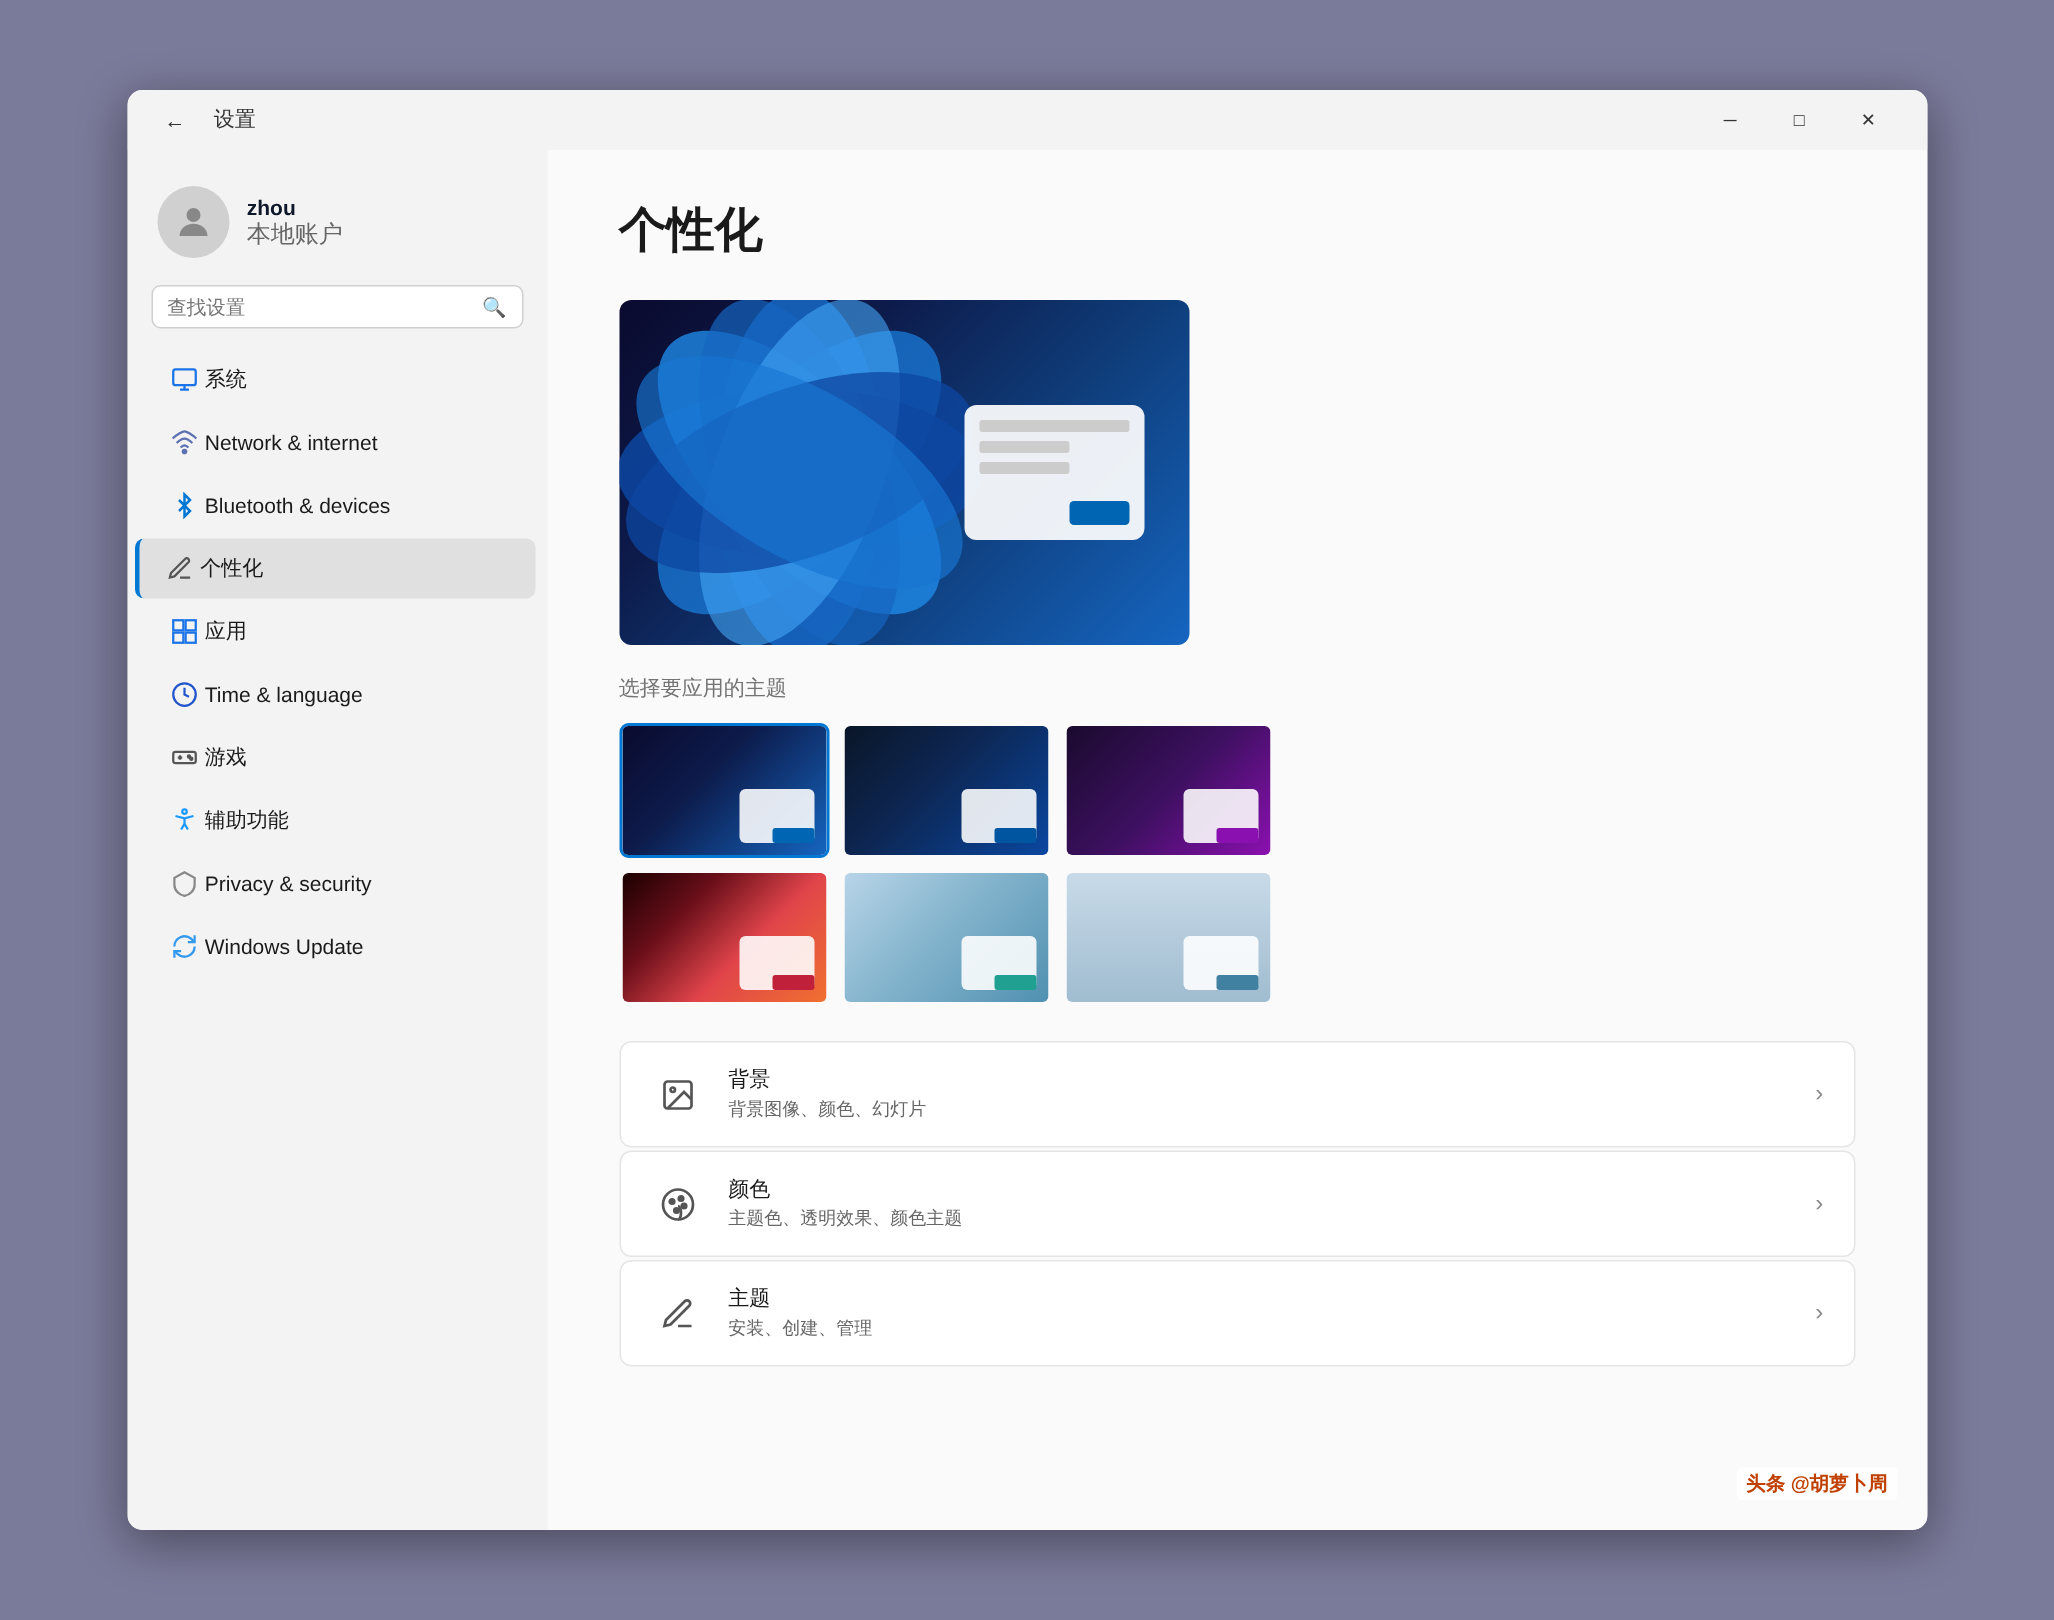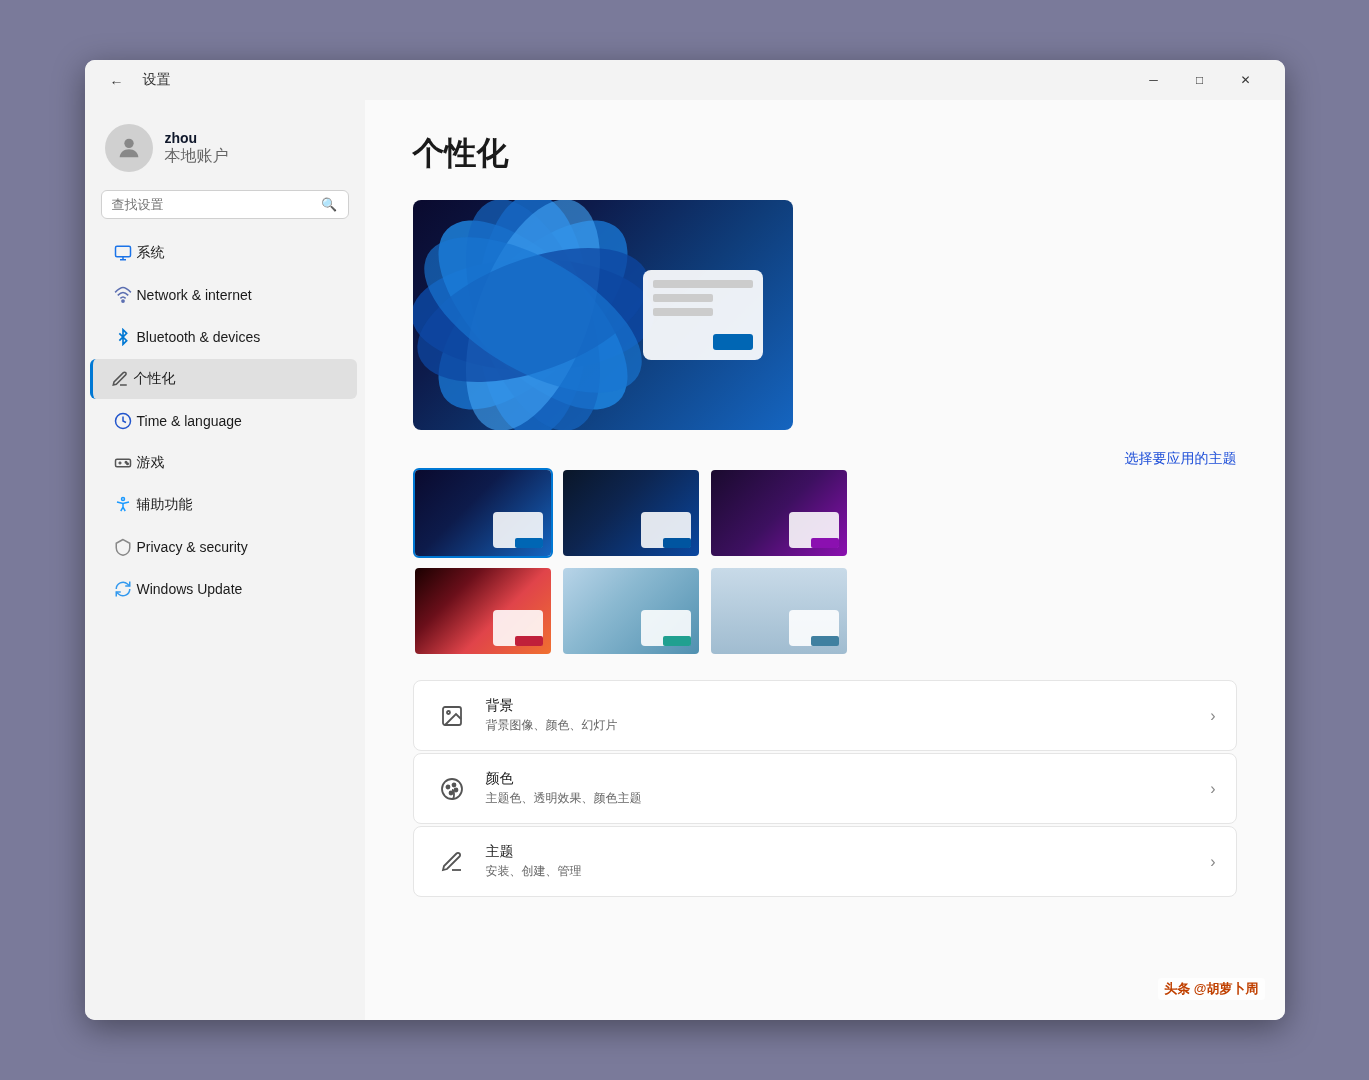--- a/index.html
+++ b/index.html
@@ -203,22 +203,22 @@
     .dialog-btn {
       margin-top: auto;
       align-self: flex-end;
       width: 40px;
       height: 16px;
       background: #0066b4;
       border-radius: 3px;
     }
     .theme-label {
       font-size: 14px;
-      color: #1d4ed8;
-      text-align: right;
+      color: #737373;
+      margin-bottom: 14px;
     }
     .theme-grid {
       display: grid;
       grid-template-columns: repeat(3, 140px);
       gap: 8px;
       margin-bottom: 24px;
     }
     .theme-thumb {
       width: 140px;
       height: 90px;
@@ -378,20 +378,31 @@
         <div class="nav-item active">
           <div class="nav-item-icon">
             <svg width="18" height="18" viewBox="0 0 24 24" fill="none" stroke="#555" stroke-width="2">
               <path d="M12 20h9"></path>
               <path d="M16.5 3.5a2.121 2.121 0 013 3L7 19l-4 1 1-4L16.5 3.5z"></path>
             </svg>
           </div>
           <span class="nav-item-label">个性化</span>
         </div>
 
+        <div class="nav-item">
+          <div class="nav-item-icon">
+            <svg width="18" height="18" viewBox="0 0 24 24" fill="none" stroke="#1a73e8" stroke-width="2">
+              <rect x="2" y="2" width="9" height="9"></rect>
+              <rect x="13" y="2" width="9" height="9"></rect>
+              <rect x="2" y="13" width="9" height="9"></rect>
+              <rect x="13" y="13" width="9" height="9"></rect>
+            </svg>
+          </div>
+          <span class="nav-item-label">应用</span>
+        </div>
 
 
         <div class="nav-item">
           <div class="nav-item-icon">
             <svg width="18" height="18" viewBox="0 0 24 24" fill="none" stroke="#2255cc" stroke-width="2">
               <circle cx="12" cy="12" r="10"></circle>
               <polyline points="12 6 12 12 16 14"></polyline>
             </svg>
           </div>
           <span class="nav-item-label">Time &amp; language</span>

